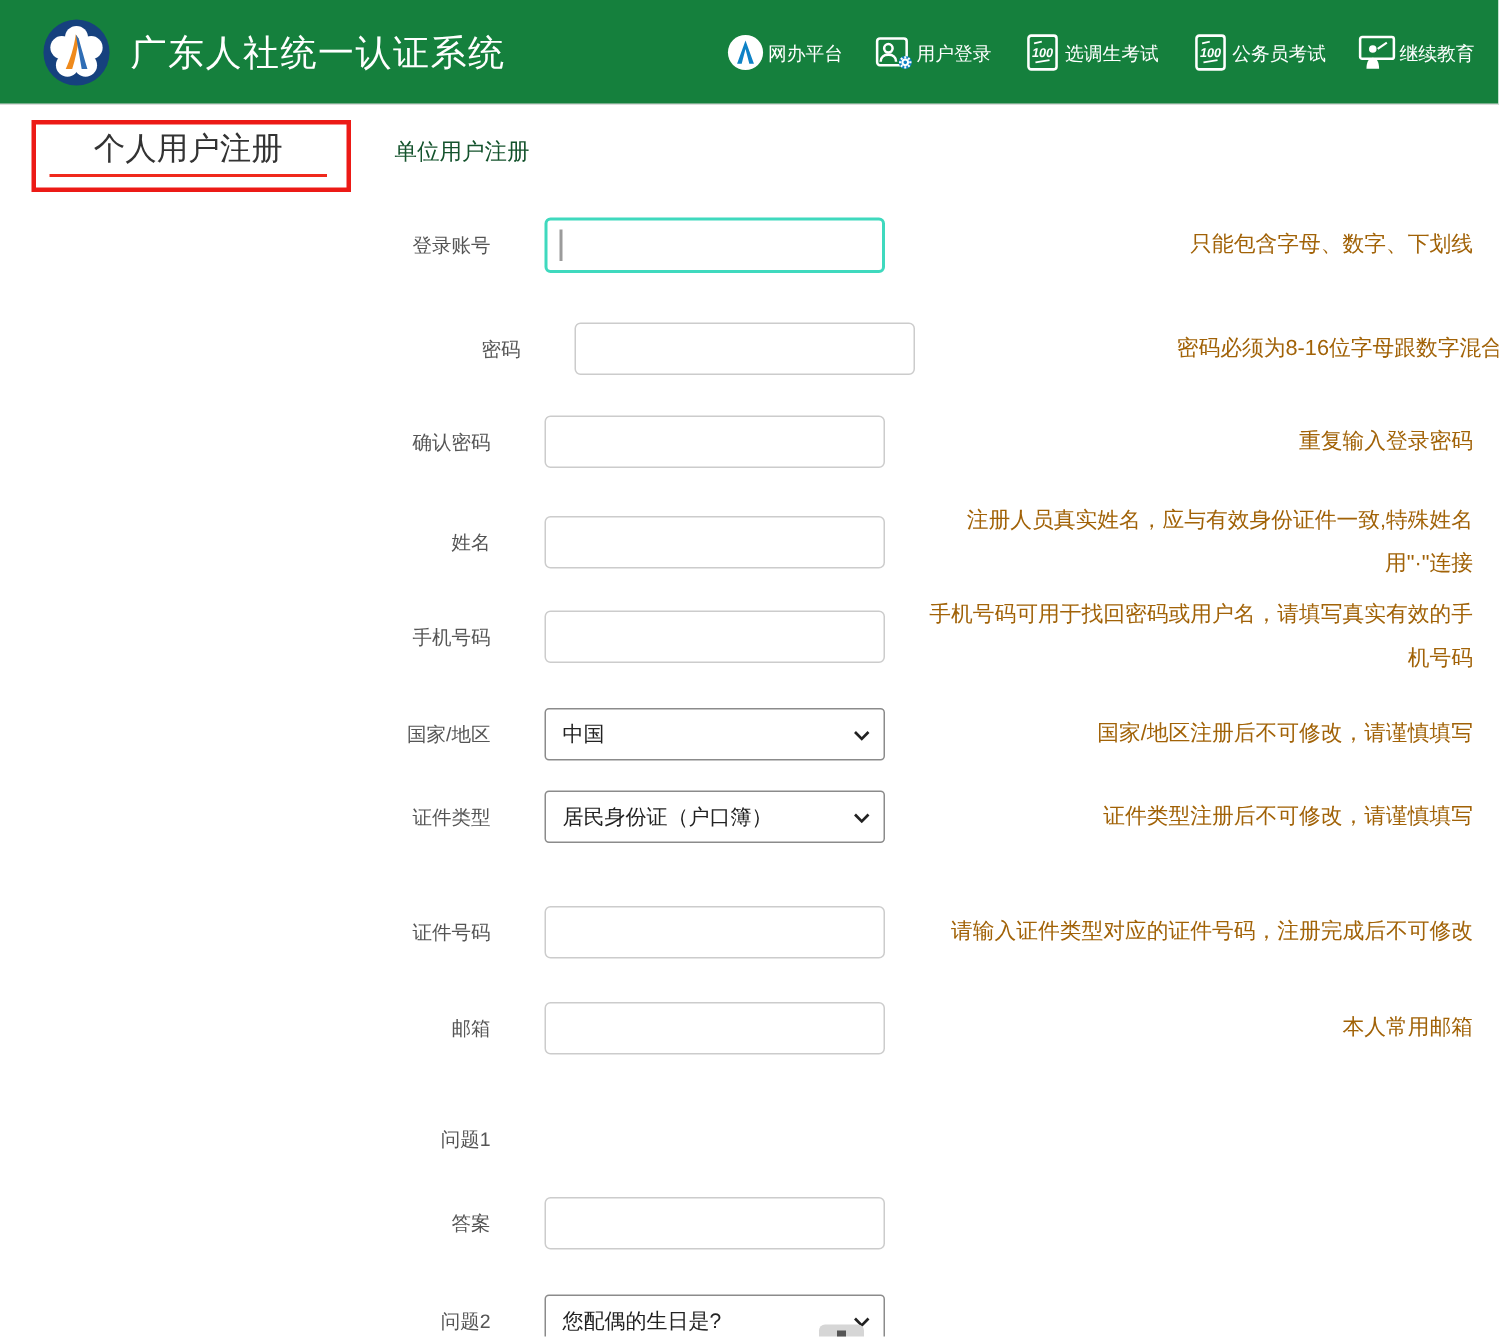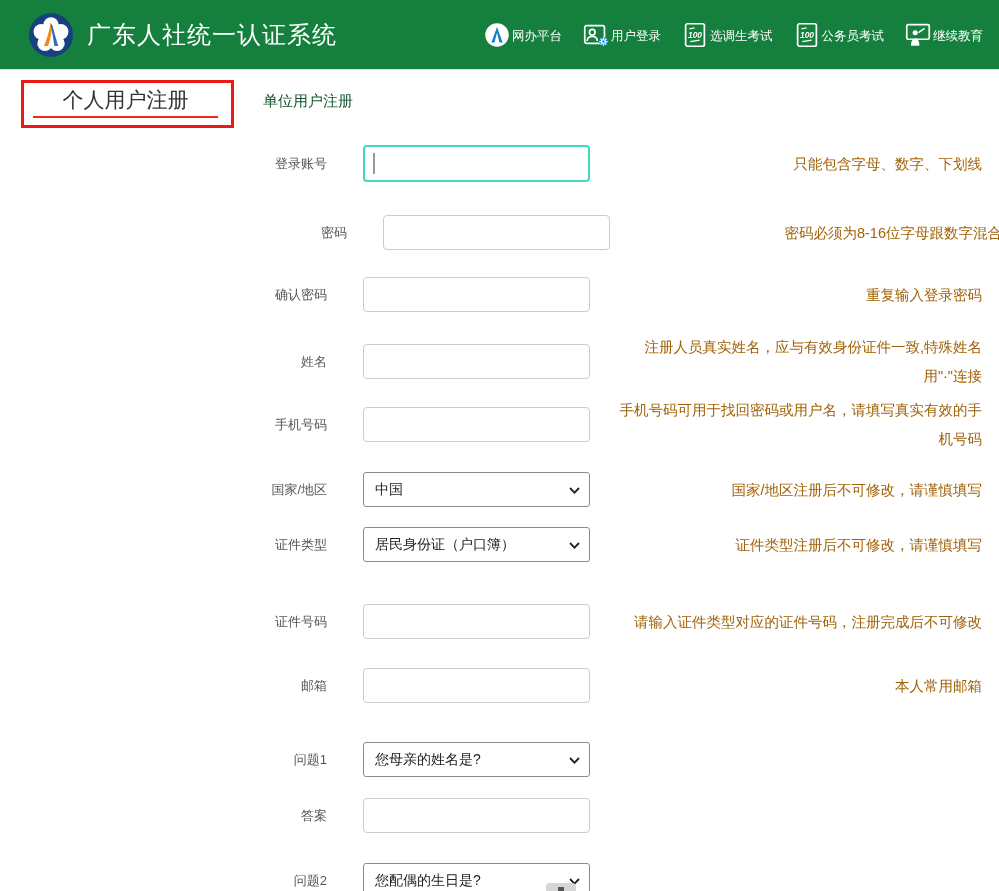--- a/index.html
+++ b/index.html
@@ -210,26 +210,20 @@
 </div>
 
 <div class="row r9">
   <div class="lbl">邮箱</div>
   <input class="inp" type="text" style="">
   <div class="hint">本人常用邮箱</div>
 </div>
 
 <div class="row r10">
   <div class="lbl">问题1</div>
-  <div class="sel">
-    <span>您母亲的姓名是?</span>
-    <svg class="chev" width="11" height="7" viewBox="0 0 11 7">
-        <path d="M1 1 L5.5 5.6 L10 1" stroke="#222" stroke-width="1.8" fill="none"></path>
-      </svg>
-  </div>
 </div>
 
 <div class="row r11">
   <div class="lbl">答案</div>
   <input class="inp" type="text" style="">
 </div>
 
 <div class="row r12">
   <div class="lbl">问题2</div>
   <div class="sel">

